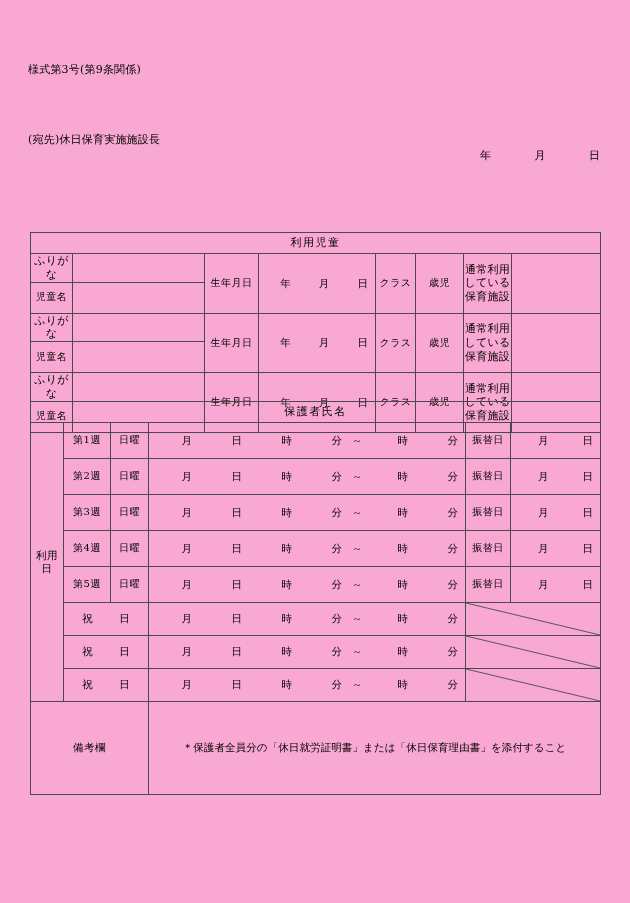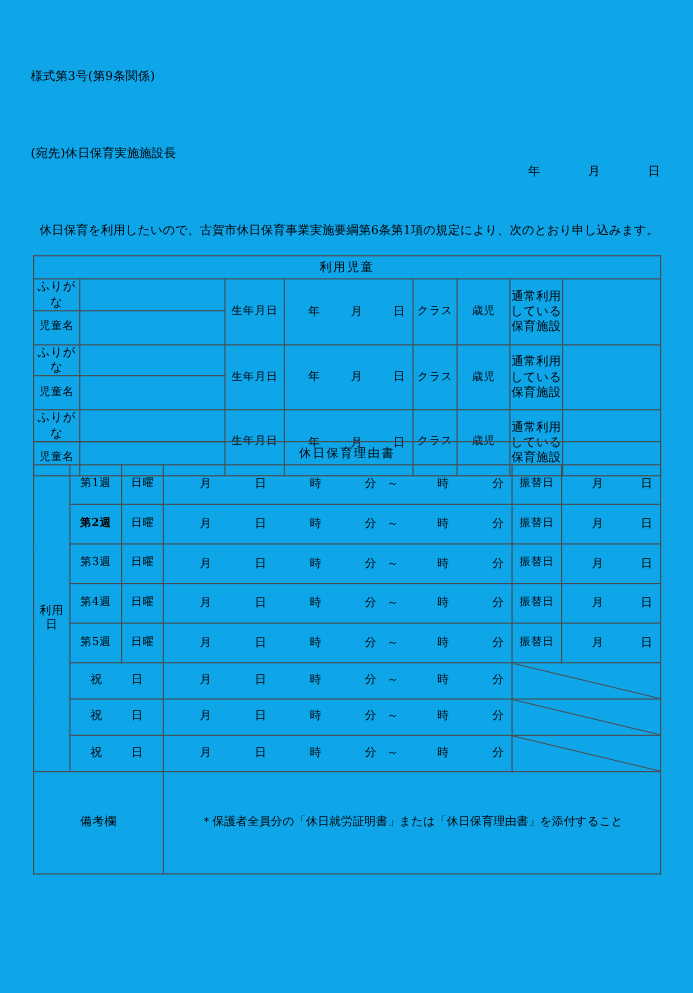--- a/index.html
+++ b/index.html
@@ -8,21 +8,21 @@
     background: #ffffff;
   }
   body {
     font-family: "DejaVu Serif", "Liberation Serif", serif;
     color: #000000;
   }
   #page {
     position: relative;
     width: 630px;
     height: 903px;
-    background: #0ea5e9;
+    background: #f9a8d4;
     overflow: hidden;
   }
 
   
   .form-no {
     position: absolute;
     left: 28px;
     top: 62px;
     font-size: 11px;
     letter-spacing: 0.2px;
@@ -161,21 +161,20 @@
 
   <div class="addressee">(宛先)休日保育実施施設長</div>
 
   <div class="date-line">
     <span>年</span>
     <span>月</span>
     <span>日</span>
   </div>
 
 
-  <div class="lead-text">休日保育を利用したいので、古賀市休日保育事業実施要綱第6条第1項の規定により、次のとおり申し込みます。</div>
 
   <table class="tbl" style="left:30px; top:232px; width:570px;">
     <colgroup>
       <col style="width:42px">
       <col style="width:132px">
       <col style="width:54px">
       <col style="width:117px">
       <col style="width:40px">
       <col style="width:48px">
       <col style="width:48px">
@@ -267,21 +266,21 @@
     <colgroup>
       <col style="width:33px">
       <col style="width:47px">
       <col style="width:38px">
       <col style="width:317px">
       <col style="width:45px">
       <col style="width:90px">
     </colgroup>
     <tbody>
       <tr>
-        <td class="sec-head" colspan="6">休日保育理由書</td>
+        <td class="sec-head" colspan="6">保護者氏名</td>
       </tr>
 
       <tr>
         <td class="vlabel" rowspan="8">利用日</td>
         <td class="lbl" style="height:35px;text-align:center;">第1週</td>
         <td class="lbl">日曜</td>
         <td>
           <div class="spread tilde">
             <span>月</span>
             <span>日</span>
@@ -295,21 +294,21 @@
         <td class="lbl">振替日</td>
         <td>
           <div class="spread">
             <span>月</span>
             <span>日</span>
           </div>
         </td>
       </tr>
 
       <tr>
-        <td class="lbl" style="height:35px;font-weight:bold;">第2週</td>
+        <td class="lbl" style="height:35px;">第2週</td>
         <td class="lbl">日曜</td>
         <td>
           <div class="spread tilde">
             <span>月</span>
             <span>日</span>
             <span>時</span>
             <span>分</span>
             <span class="tl">～</span>
             <span>時</span>
             <span>分</span>

